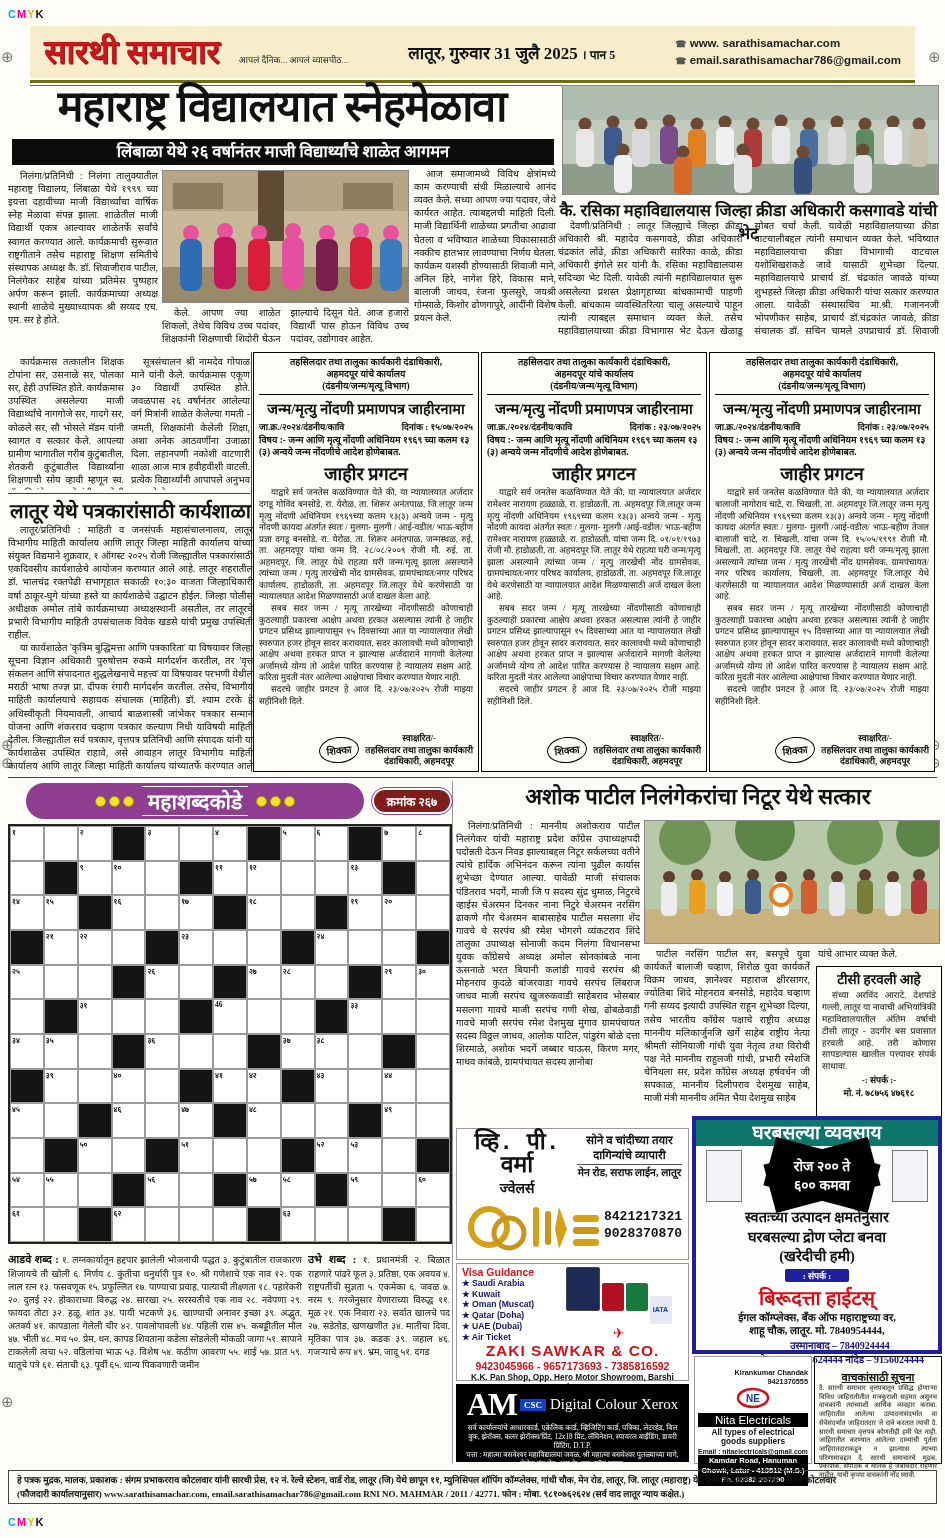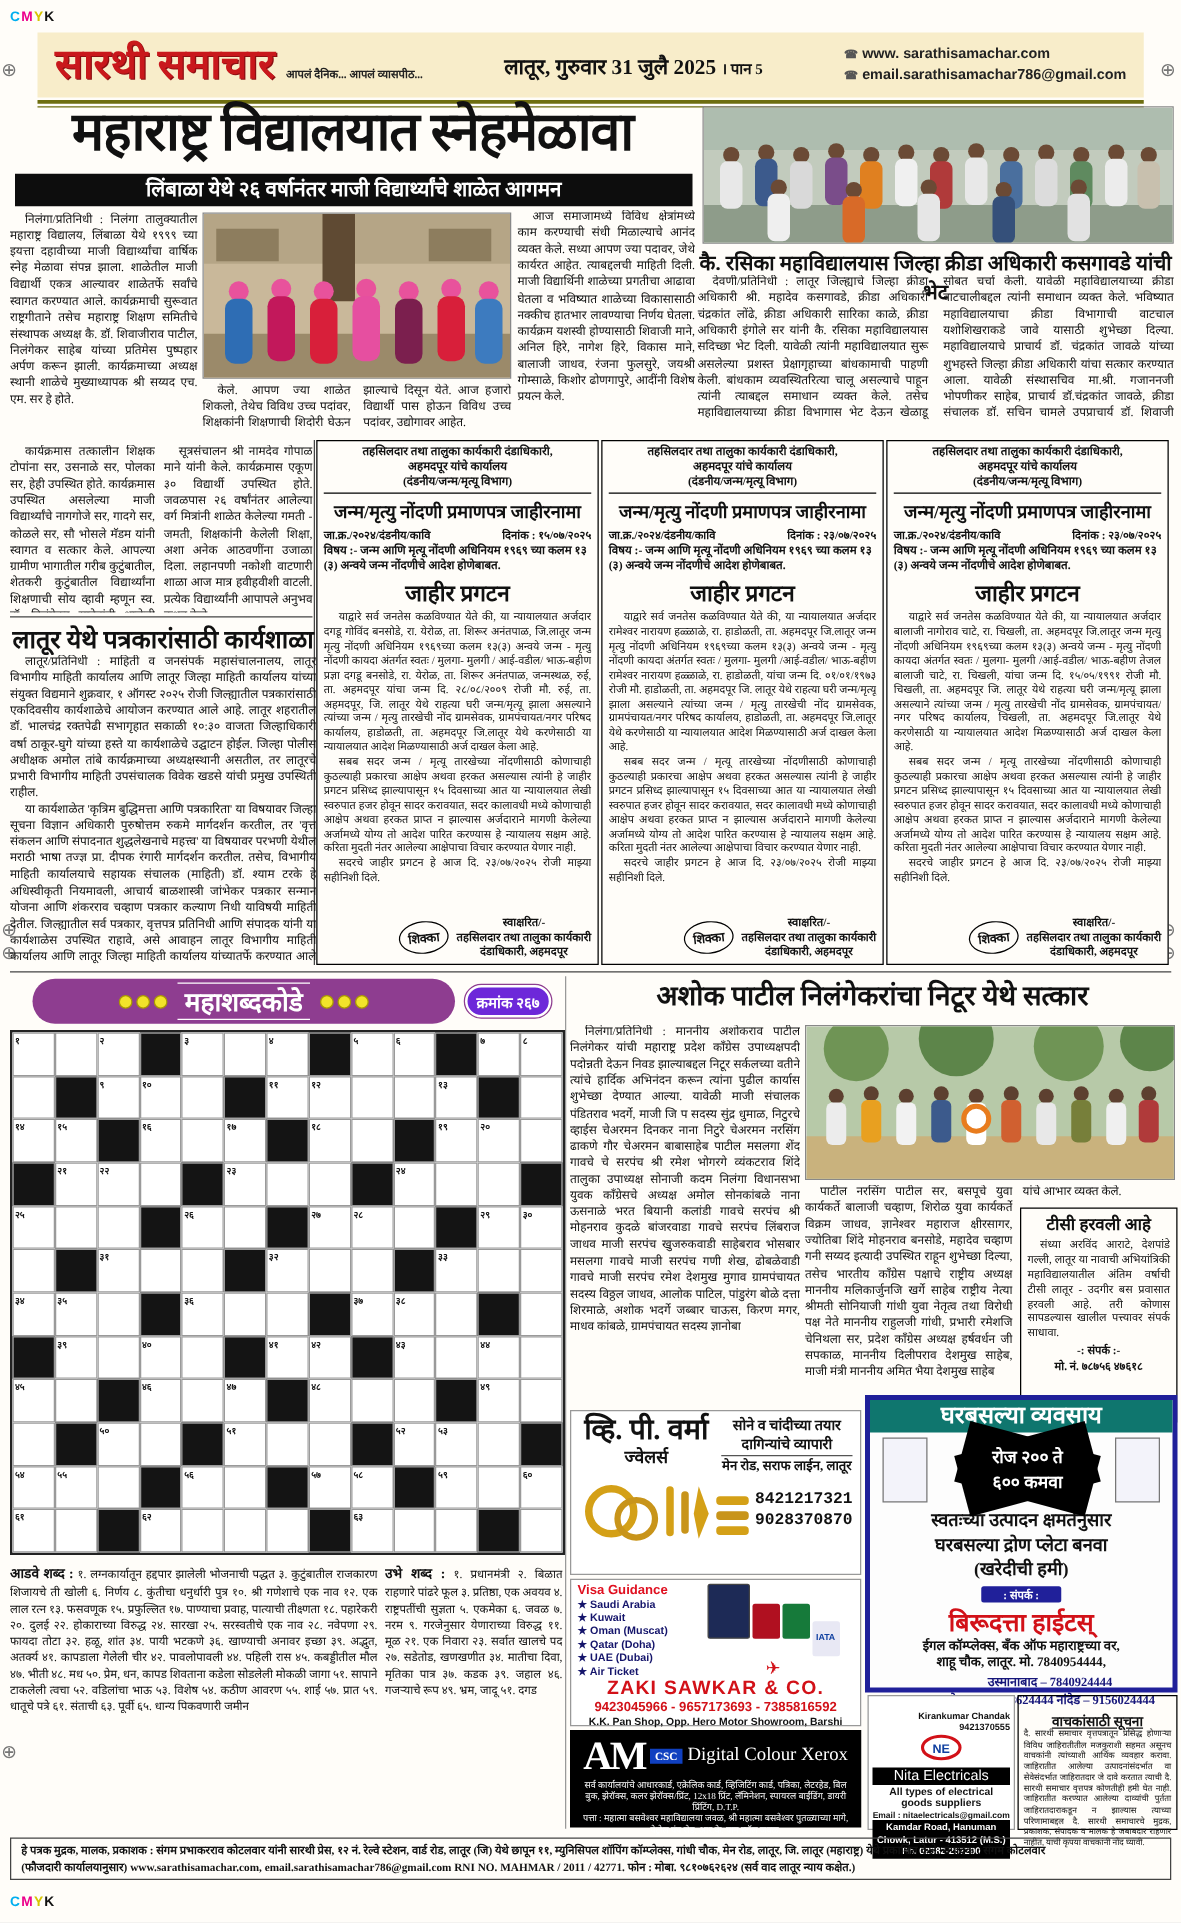--- a/index.html
+++ b/index.html
@@ -11,21 +11,21 @@
   .regmark { color:#777; font-size:15px; line-height:1; }
   .cmyk { font-family:"Liberation Sans", sans-serif; font-weight:bold; font-size:11px; letter-spacing:1px; }
   .cmyk b:nth-child(1){color:#00aeef}.cmyk b:nth-child(2){color:#ec008c}
   .cmyk b:nth-child(3){color:#d6c400}.cmyk b:nth-child(4){color:#111}
 
   
   .masthead { left:30px; top:26px; width:885px; height:52px; background:#f8edca;
               display:flex; align-items:center; padding:0 14px; }
   .m-title { color:#c9181c; font-weight:bold; font-size:33px; line-height:1;
              text-shadow:1px 1px 0 #8c0f12; white-space:nowrap; }
-  .m-tag { font-size:9px; font-weight:bold; color:#222; margin-left:5px; }
+  .m-tag { font-size:9px; font-weight:normal; color:#222; margin-left:15px; }
   .m-date { flex:1; text-align:center; font-weight:bold; font-size:17px; white-space:nowrap; }
   .m-page { font-size:12px; }
   .m-contact { font-family:"Liberation Sans", sans-serif; font-size:11.5px; font-weight:bold;
                color:#222; text-align:left; line-height:1.5; white-space:nowrap; }
   .ph { font-size:9px; color:#555; }
   .m-rule { left:30px; top:80px; width:885px; height:6px;
             border-top:3px solid #6e6e10; border-bottom:1px solid #6e6e10; }
 
   
   .lead-headline { left:8px; top:82px; width:548px; font-size:43px; font-weight:bold;
@@ -65,21 +65,21 @@
             font-size:10px; font-weight:bold; transform:rotate(-6deg); }
   .n-sig { font-size:9px; font-weight:bold; text-align:center; white-space:pre-line; line-height:1.3; }
 
   
   .cw-banner { left:26px; top:783px; width:338px; height:36px; background:#8e3d90; border-radius:18px;
                display:flex; align-items:center; justify-content:center; gap:8px; }
   .cw-banner .t { color:#fff; font-size:21px; font-weight:bold; padding:0 6px;
                   border-top:1px solid #fff; border-bottom:1px solid #fff; }
   .dots { display:flex; gap:3px; }
   .dots i { width:11px; height:11px; border-radius:50%; background:#f2e32a; border:1px solid #a99a00; }
-  .cw-no { left:372px; top:788px; width:69px; height:26px; background:#6d28d9; color:#fff;
+  .cw-no { left:372px; top:788px; width:80px; height:26px; background:#7f1d1d; color:#fff;
            border:2px solid #fff; outline:1px solid #8e3d90; border-radius:13px;
            font-size:12px; font-weight:bold; display:flex; align-items:center; justify-content:center; }
   .cw-grid { left:8px; top:824px; width:444px; height:420px; display:grid;
              grid-template-columns:repeat(13,1fr); grid-template-rows:repeat(12,1fr);
              border:2px solid #222; background:#fff; }
   .cw-cell { border:1px solid #9a9a9a; position:relative; background:#fff; }
   .cw-cell.black { background:#141414; }
   .cw-num { position:absolute; top:0; left:1px; font-size:7.5px; font-weight:bold; }
   .clues { font-size:9.2px; line-height:1.42; text-align:justify; overflow:hidden; }
   .clues b { font-size:11px; }
@@ -500,21 +500,21 @@
       </div>
       <div class="cw-cell"></div>
       <div class="cw-cell black"></div>
       <div class="cw-cell">
         <span class="cw-num">३१</span>
       </div>
       <div class="cw-cell"></div>
       <div class="cw-cell"></div>
       <div class="cw-cell black"></div>
       <div class="cw-cell">
-        <span class="cw-num">३२</span>
+        <span class="cw-num">46</span>
       </div>
       <div class="cw-cell"></div>
       <div class="cw-cell"></div>
       <div class="cw-cell black"></div>
       <div class="cw-cell">
         <span class="cw-num">३३</span>
       </div>
       <div class="cw-cell"></div>
       <div class="cw-cell"></div>
       <div class="cw-cell">
@@ -706,21 +706,21 @@
 
   <section class="abs tc-box">
     <h4>टीसी हरवली आहे</h4>
     <p>संध्या अरविंद आराटे, देशपांडे गल्ली, लातूर या नावाची अभियांत्रिकी महाविद्यालयातील अंतिम वर्षाची टीसी लातूर - उदगीर बस प्रवासात हरवली आहे. तरी कोणास सापडल्यास खालील पत्त्यावर संपर्क साधावा.</p>
     <div class="tc-c">-: संपर्क :-</div>
     <div class="tc-c">मो. नं. ७८७५६ ४७६१८</div>
   </section>
 
   <section class="abs ad jw">
     <div class="jw-top">
-      <div style="width:108px;">
+      <div style="width:108px;font-family:Liberation Mono, monospace;">
         <div class="jw-name">व्हि. पी. वर्मा</div>
         <div class="jw-sub">ज्वेलर्स</div>
       </div>
       <div style="flex:1;">
         <div class="jw-desc">सोने व चांदीच्या तयार दागिन्यांचे व्यापारी</div>
         <div class="jw-addr">मेन रोड, सराफ लाईन, लातूर</div>
       </div>
     </div>
     <div class="jw-bot">
       <svg width="140" height="58" viewBox="0 0 140 58">

